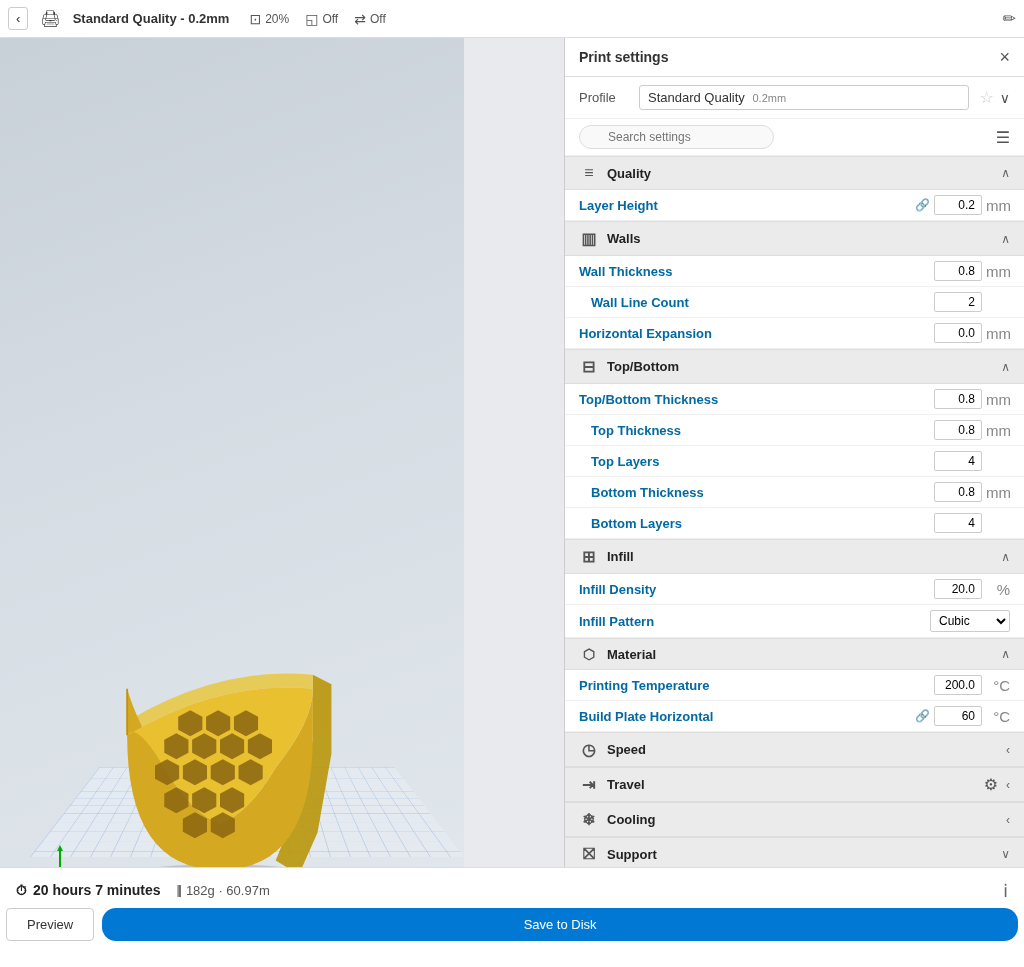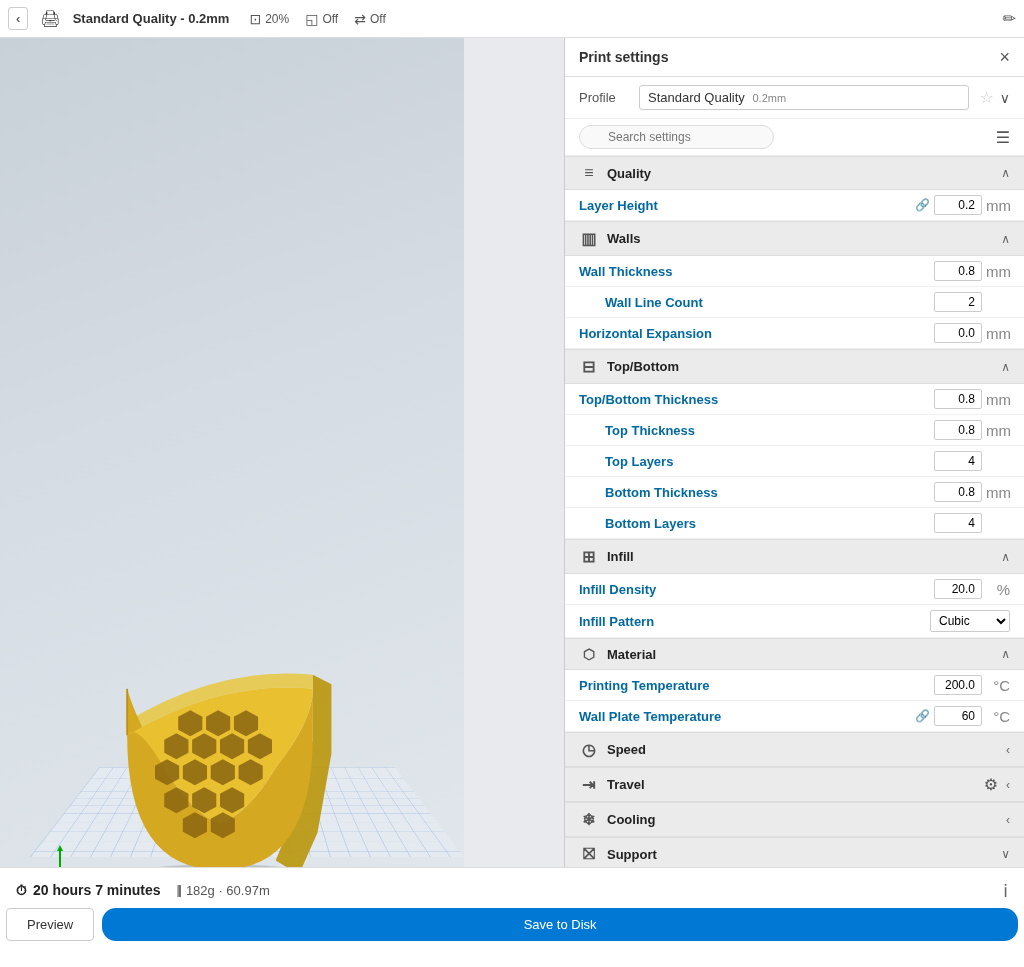--- a/index.html
+++ b/index.html
@@ -100,21 +100,21 @@
     }
     .section-title { display: flex; align-items: center; gap: 8px; font-weight: 600; font-size: 13px; color: #222; }
     .section-icon { font-size: 16px; color: #555; width: 20px; text-align: center; }
     .section-chevron { font-size: 12px; color: #666; }
 
     
     .setting-row {
       display: flex; align-items: center; justify-content: space-between;
       padding: 5px 14px; background: #fff; border-bottom: 1px solid #f0f0f0;
     }
-    .setting-row-indent { padding-left: 40px; gap: 46px; }
+    .setting-row-indent { padding-left: 26px; gap: 46px; }
     .setting-label { color: #0369a1; font-size: 13px; flex: 1; font-weight: bold; }
     .setting-controls { display: flex; align-items: center; gap: 4px; }
     .setting-link-icon { font-size: 12px; color: #aaa; }
     .setting-input {
       border: 1px solid #ccc; border-radius: 2px; padding: 2px 6px;
       font-size: 12px; width: 48px; text-align: right; background: #fff;
     }
     .setting-unit { color: #888; font-size: 15px; width: 24px; text-align: right; }
     .setting-select {
       border: 1px solid #ccc; border-radius: 2px; padding: 2px 4px;
@@ -385,21 +385,21 @@
       <span class="section-chevron">∧</span>
     </div>
     <div class="setting-row">
       <span class="setting-label">Printing Temperature</span>
       <div class="setting-controls">
         <input type="text" class="setting-input" value="200.0" style="">
         <span class="setting-unit">°C</span>
       </div>
     </div>
     <div class="setting-row">
-      <span class="setting-label">Wall Plate Temperature</span>
+      <span class="setting-label">Build Plate Horizontal</span>
       <div class="setting-controls">
         <span class="setting-link-icon">🔗</span>
         <input type="text" class="setting-input" value="60" style="">
         <span class="setting-unit">°C</span>
       </div>
     </div>
 
     <div class="section-header">
       <div class="section-title">
         <span class="section-icon">◷</span>

